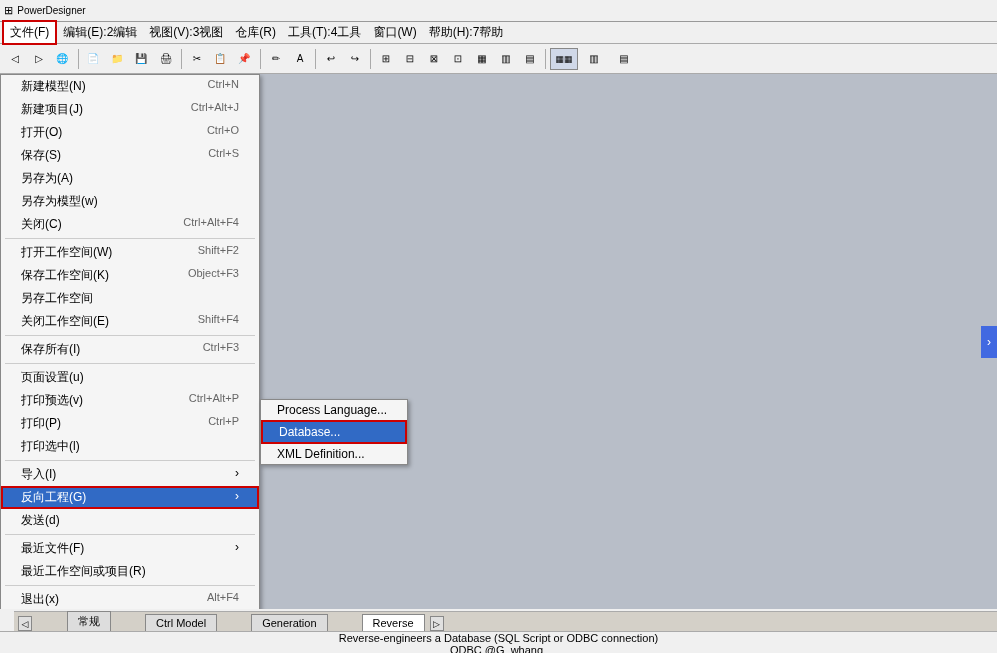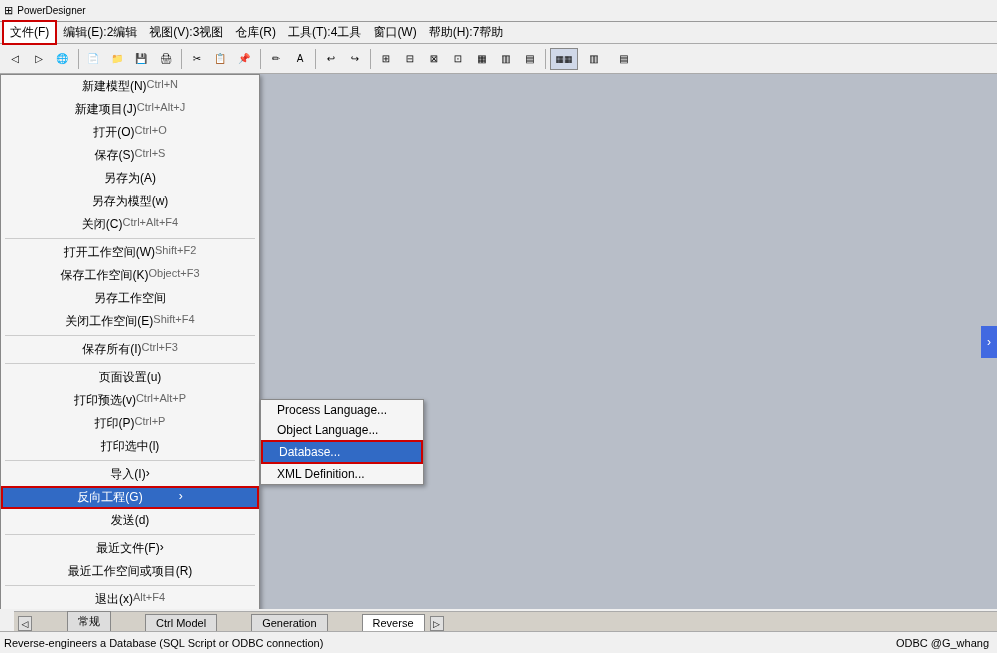--- a/index.html
+++ b/index.html
@@ -83,20 +83,21 @@
       bottom: 0;
       left: 0;
       right: 0;
       height: 22px;
       background: #f0f0f0;
       border-top: 1px solid #aaa;
       display: flex;
       align-items: center;
       padding: 0 4px;
       font-size: 11px;
+      flex-direction: column;
     }
     .status-text {
       flex: 1;
       color: #000;
     }
     .status-right {
       color: #000;
       margin-right: 8px;
     }
 
@@ -106,21 +107,21 @@
       top: 0;
       left: 0;
       width: 260px;
       background: #f5f5f5;
       border: 1px solid #888;
       box-shadow: 2px 2px 4px rgba(0,0,0,0.3);
       z-index: 200;
     }
     .file-menu-item {
       display: flex;
-      justify-content: center;
+      justify-content: space-between;
       padding: 3px 20px 3px 20px;
       cursor: pointer;
       font-size: 12px;
       color: #000;
       white-space: nowrap;
     }
     .file-menu-item.with-border-highlight {
       background: #316ac5;
       color: #fff;
       outline: 2px solid #cc0000;
@@ -134,21 +135,21 @@
     .file-menu-item .shortcut {
       color: #666;
       font-size: 11px;
     }
 
     
     .submenu {
       position: absolute;
       left: 260px;
       top: 325px;
-      width: 164px;
+      width: 148px;
       background: #f5f5f5;
       border: 1px solid #888;
       box-shadow: 2px 2px 4px rgba(0,0,0,0.3);
       z-index: 300;
     }
     .submenu-item {
       padding: 3px 16px;
       cursor: pointer;
       font-size: 12px;
       color: #000;
@@ -389,23 +390,20 @@
       <div class="file-menu-item">
         <span>退出(x)</span>
         <span class="shortcut">Alt+F4</span>
       </div>
     </div>
 
     <div class="submenu">
       <div class="submenu-item">
         <span>Process Language...</span>
       </div>
-      <div class="submenu-item">
-        <span>Object Language...</span>
-      </div>
       <div class="submenu-item active" style="background:#316ac5; color:#fff; border: 2px solid #cc0000;">
         <span>Database...</span>
       </div>
       <div class="submenu-item">
         <span>XML Definition...</span>
       </div>
     </div>
   </div>
 
   <div style="position:absolute; bottom:22px; left:14px; right:0; height:20px; background:#d4d0c8; border-top:1px solid #aaa; display:flex; align-items:flex-end; padding-left:4px;">

